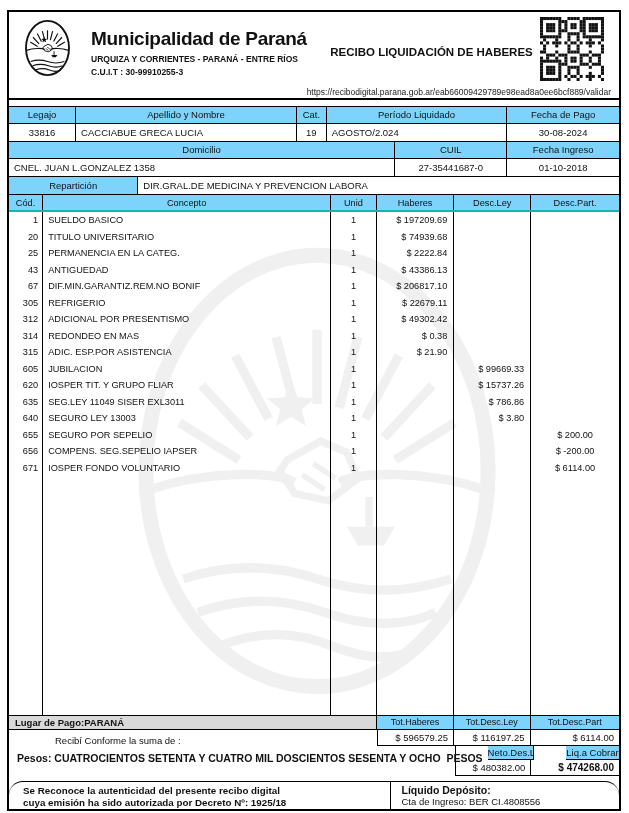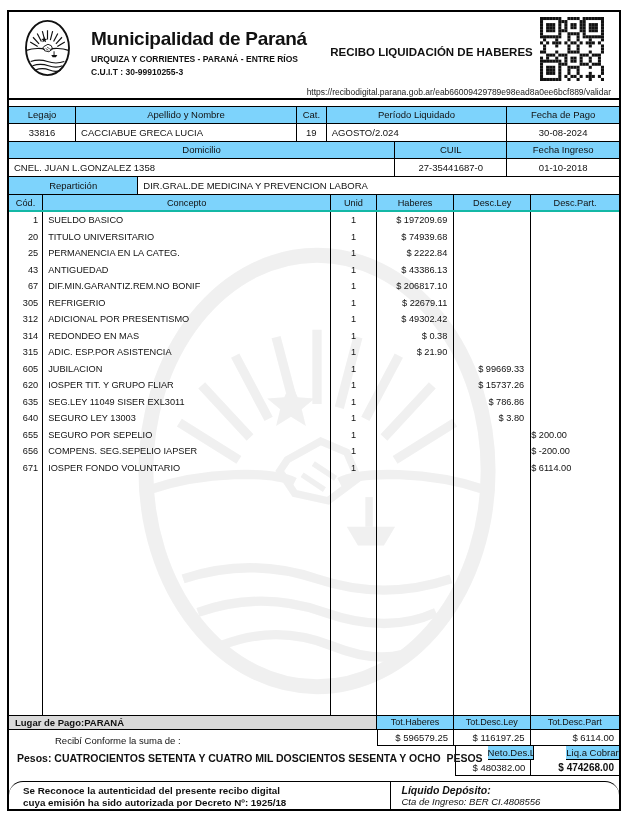--- a/index.html
+++ b/index.html
@@ -36,21 +36,21 @@
   
   .ctable{font-size:9.2px;}
   .chead{height:17px;line-height:16px;border-bottom:2px solid #14b8a6;}
   .crow{height:16.5px;line-height:16.5px;}
   .cfill{height:239px;}
   .c-cod{width:5.6%;text-align:right;padding-right:4px;}
   .c-con{width:47.2%;text-align:left;padding-left:5px;}
   .c-uni{width:7.5%;text-align:center;}
   .c-hab{width:12.7%;text-align:right;padding-right:6px;}
   .c-dl{width:12.6%;text-align:right;padding-right:6px;}
-  .c-dp{width:14.4%;text-align:left;}
+  .c-dp{width:14.4%;text-align:center;}
   .chead .c-cod,.chead .c-con,.chead .c-uni,.chead .c-hab,.chead .c-dl,.chead .c-dp{text-align:center;padding:0;}
   
   .totals{position:relative;height:60px;border-top:1.5px solid #000;font-size:9.5px;}
   .lugar{position:absolute;left:0;top:0;width:60.3%;height:14px;line-height:13px;background:#d9d9d9;border-right:1px solid #000;border-bottom:1px solid #000;font-weight:bold;padding-left:6px;box-sizing:border-box;}
   .tot-heads{position:absolute;left:60.3%;top:0;width:39.7%;height:14px;display:flex;}
   .tot-heads .cell{height:14px;line-height:13px;font-size:9px;border-bottom:1px solid #000;}
   .tot-vals{position:absolute;left:60.3%;top:14px;width:39.7%;height:16px;display:flex;}
   .tot-vals .cell{height:16px;line-height:15px;text-align:right;padding-right:5px;border-bottom:1px solid #000;}
   .tot-vals .cell:first-child{border-left:1px solid #000;text-align:right;}
   .tc1{width:31.9%;} .tc2{width:31.6%;} .tc3{width:36.5%;}
@@ -59,21 +59,21 @@
   .neto-vals{position:absolute;left:73.05%;top:44px;width:26.95%;height:16px;display:flex;border-left:1px solid #000;box-sizing:border-box;}
   .neto-vals .cell{height:16px;line-height:15px;text-align:right;padding-right:5px;border-bottom:1.5px solid #000;}
   .nc1{width:46.4%;} .nc2{width:53.6%;}
   .liqval{font-weight:bold;font-size:10px;}
   .recibi{position:absolute;left:14px;top:19px;font-size:9.5px;padding-left:32px;}
   .pesos{position:absolute;left:8px;top:36px;font-size:10.5px;font-weight:bold;white-space:pre;}
   
   .botgap{height:5px;}
   .bottom{display:flex;height:29px;border-top:1.5px solid #000;box-sizing:border-box;border-radius:14px;}
   .bot-left{width:62.7%;border-right:1px solid #000;box-sizing:border-box;padding:3px 0 0 14px;font-weight:bold;font-size:9.8px;line-height:12px;}
-  .bot-right{width:37.3%;box-sizing:border-box;padding:2px 0 0 10px;font-size:9.5px;line-height:12px;font-style:italic;}
+  .bot-right{width:37.3%;box-sizing:border-box;padding:2px 0 0 10px;font-size:9.5px;line-height:12px;}
   .bot-right .dep{font-weight:bold;font-size:10.5px;}
   .hiddensvg{position:absolute;width:0;height:0;}
 </style>
 </head>
 <body>
 
 <svg class="hiddensvg" aria-hidden="true">
   <defs>
     <g id="muni-logo" stroke="#111" fill="none" stroke-width="2.5">
       <ellipse cx="50" cy="62" rx="46" ry="58" stroke-width="4"></ellipse>

